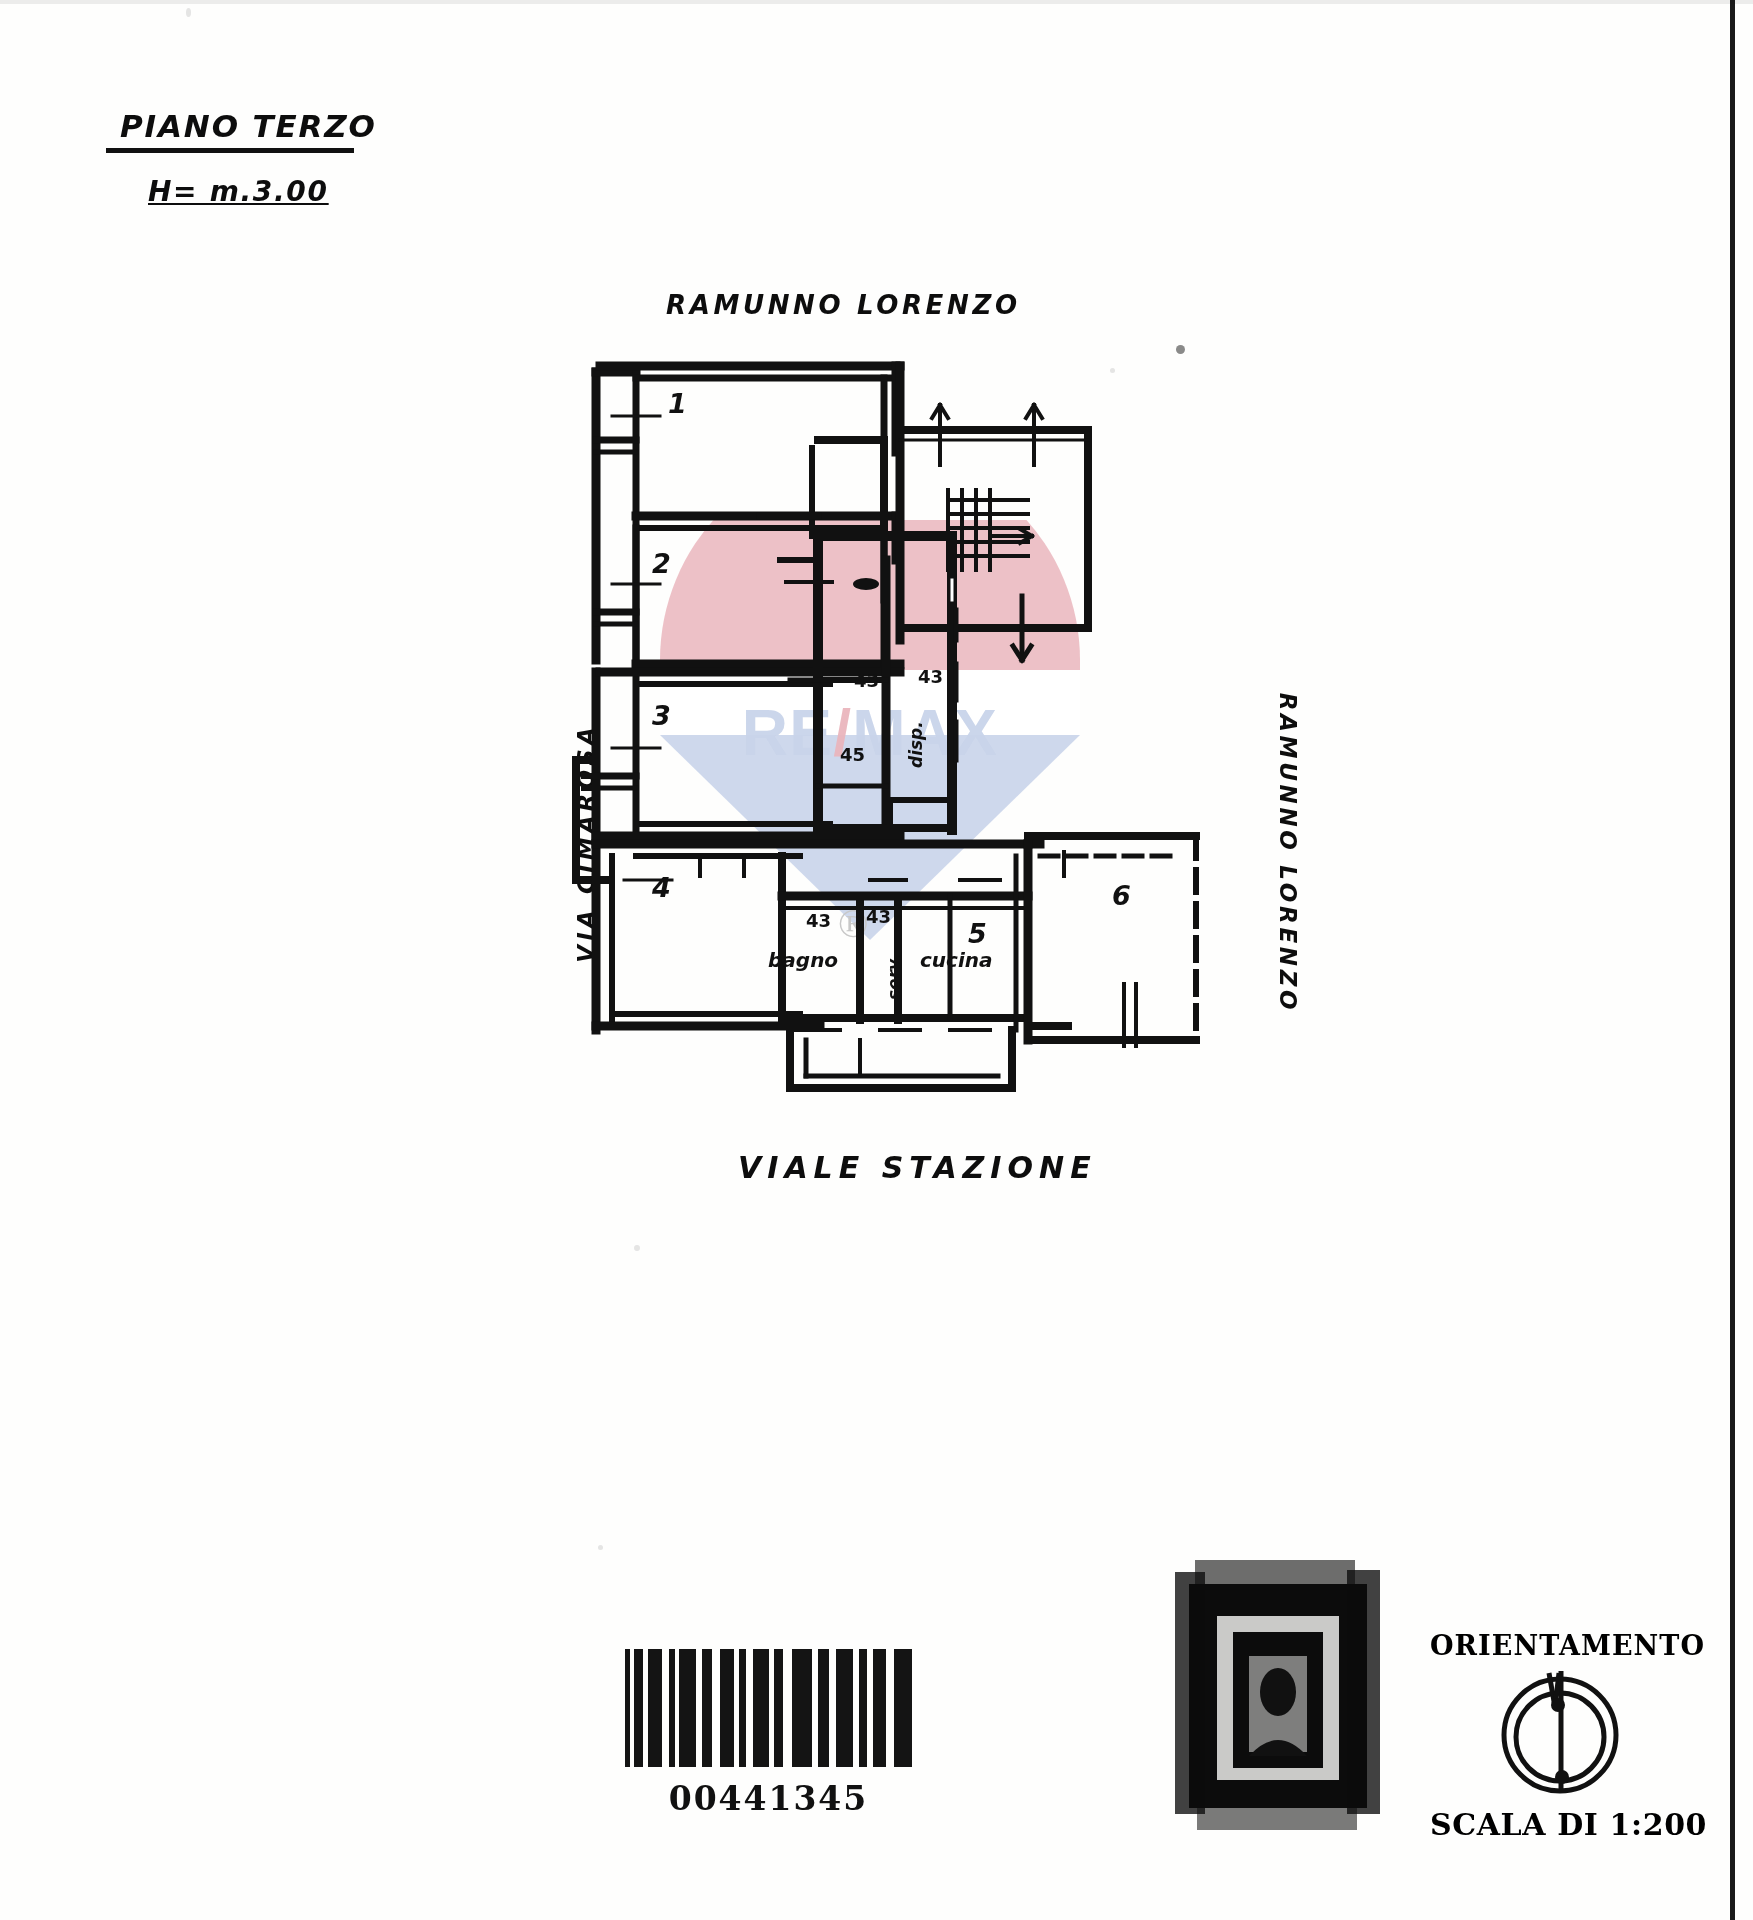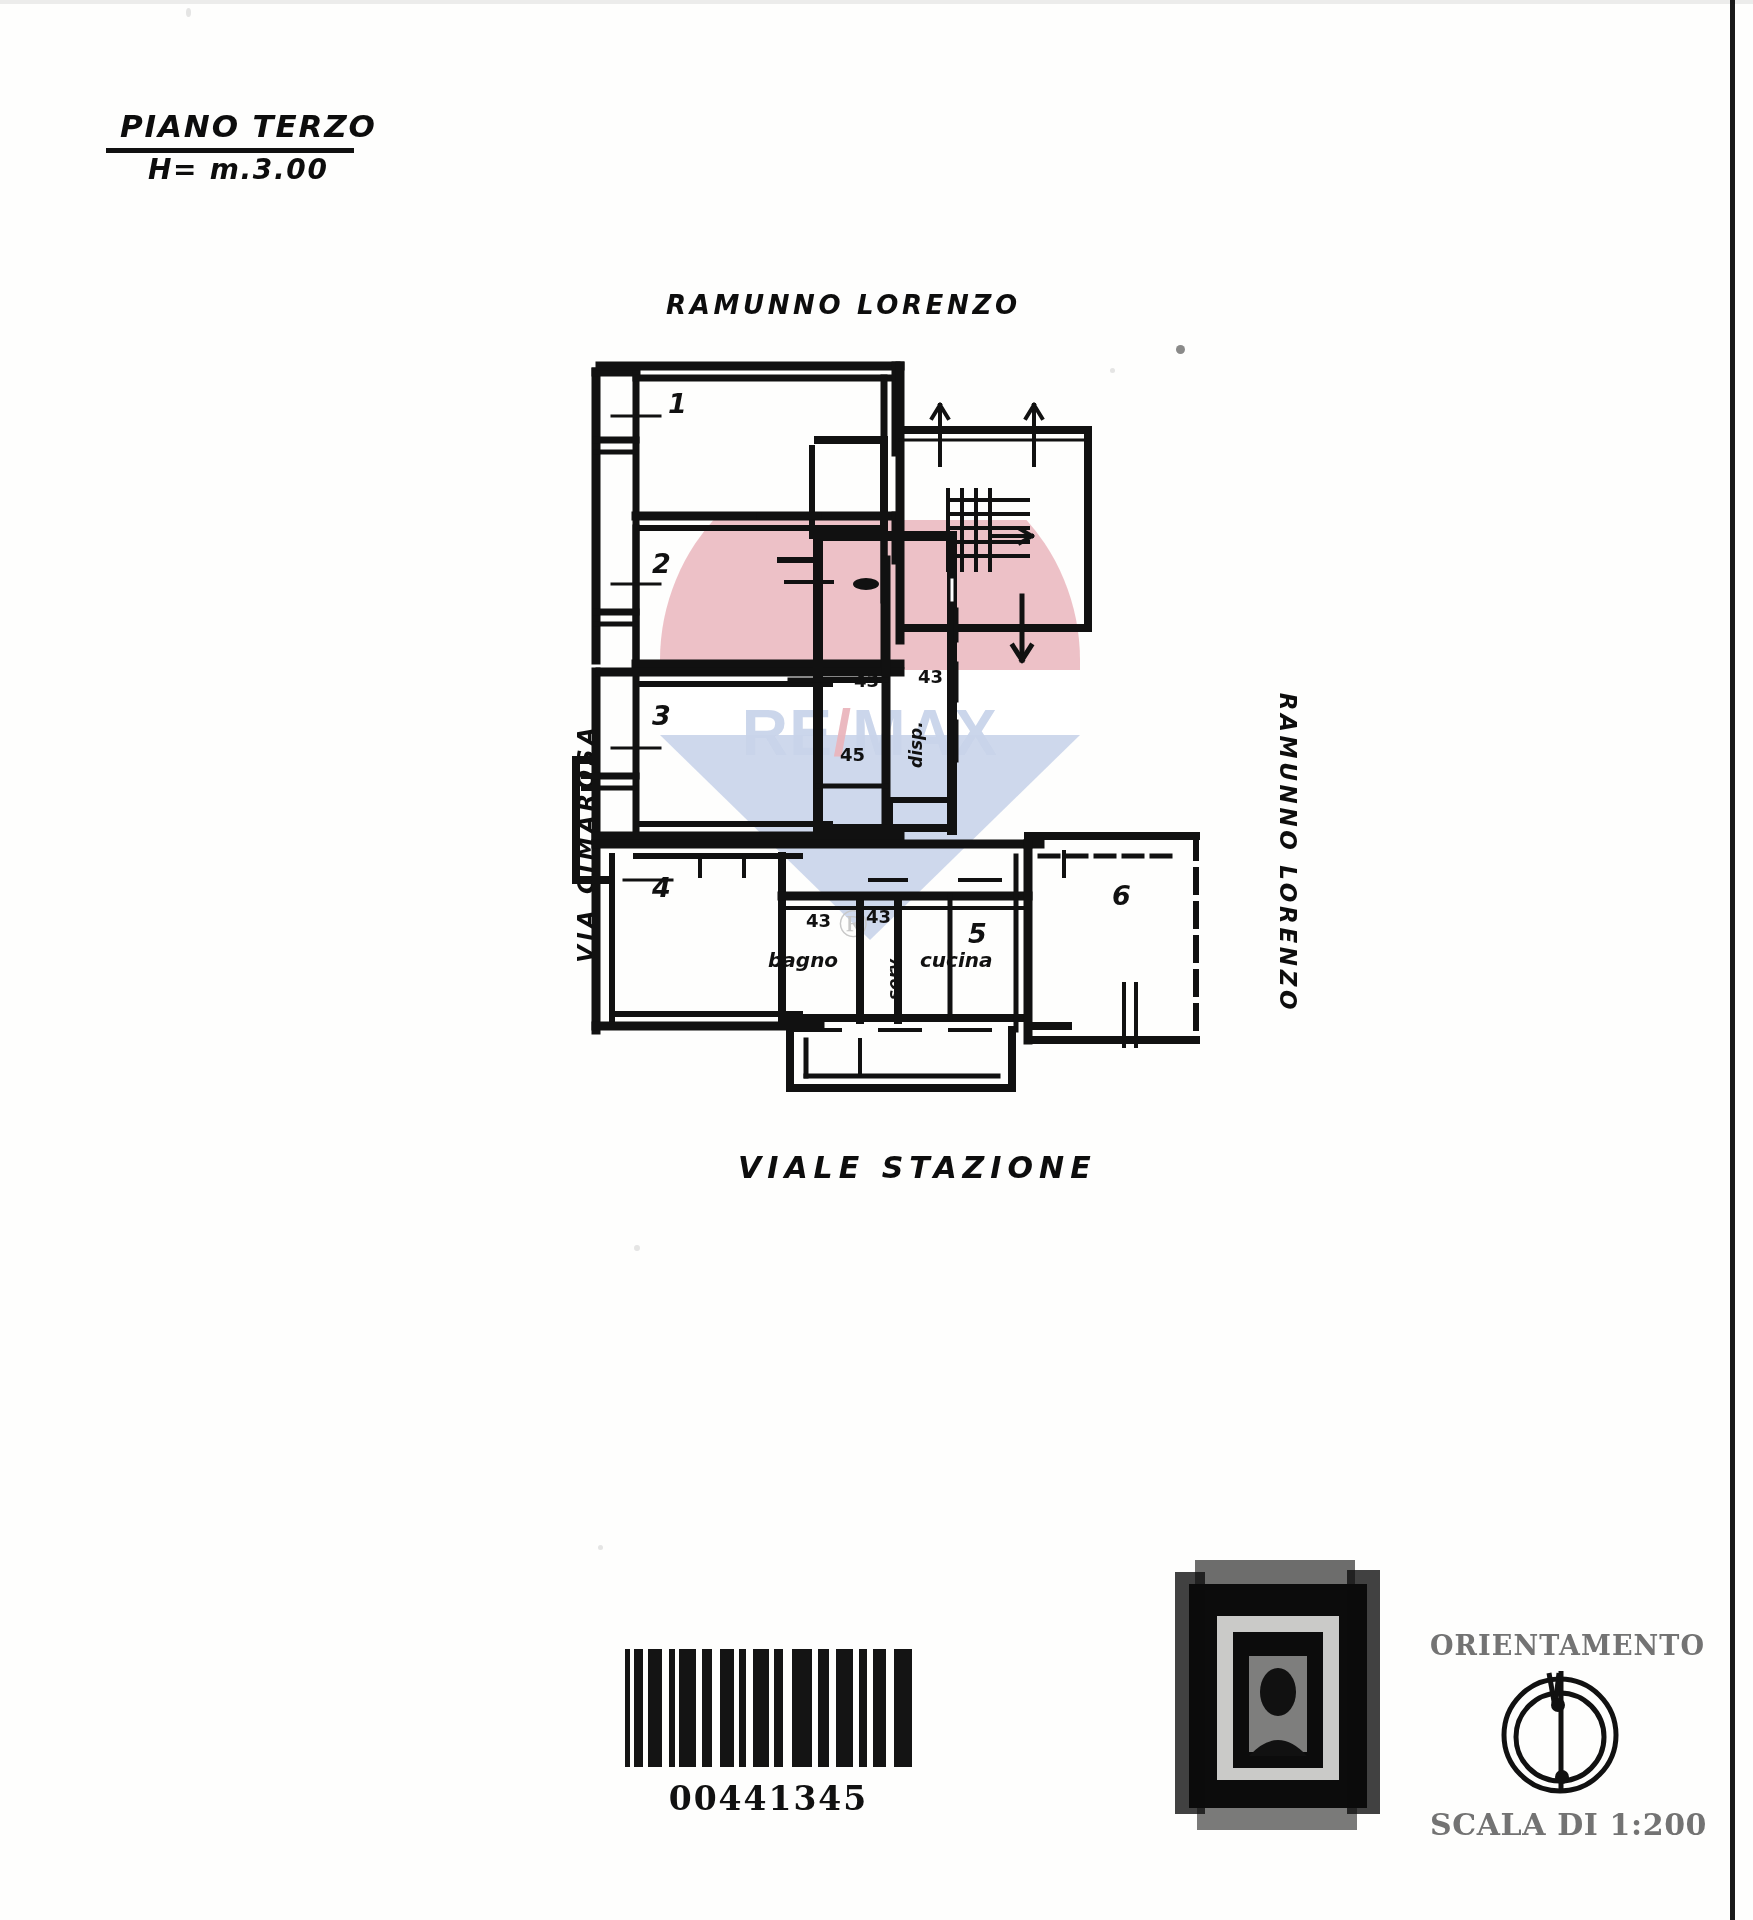--- a/index.html
+++ b/index.html
@@ -27,30 +27,30 @@
   }
 
   
   .hand{
     font-family:"DejaVu Sans", sans-serif;
     font-weight:700;font-style:italic;color:#0d0d0d;
     letter-spacing:.06em;white-space:nowrap;
   }
   .typed{
     font-family:"DejaVu Serif", serif;
-    font-weight:700;color:#737373;white-space:nowrap;
+    font-weight:700;color:#000000;white-space:nowrap;
   }
 
   
   #title-block{position:absolute;left:120px;top:108px;}
   #floor-title{font-size:31px;}
   #floor-underline{
     width:248px;height:5px;background:#111;margin-top:4px;margin-left:-14px;
   }
-  #floor-height{font-size:28px;margin-left:28px;}
+  #floor-height{font-size:28px;margin-top:22px;margin-left:28px;text-decoration:underline;}
 
   
   #street-top{position:absolute;left:666px;top:290px;font-size:26px;letter-spacing:.14em;}
   #street-bottom{position:absolute;left:738px;top:1150px;font-size:30px;letter-spacing:.2em;}
   #street-left{
     position:absolute;left:466px;top:830px;font-size:23px;letter-spacing:.18em;
     transform:rotate(-90deg);transform-origin:center center;
   }
   #street-right{
     position:absolute;left:1128px;top:840px;font-size:23px;letter-spacing:.16em;

